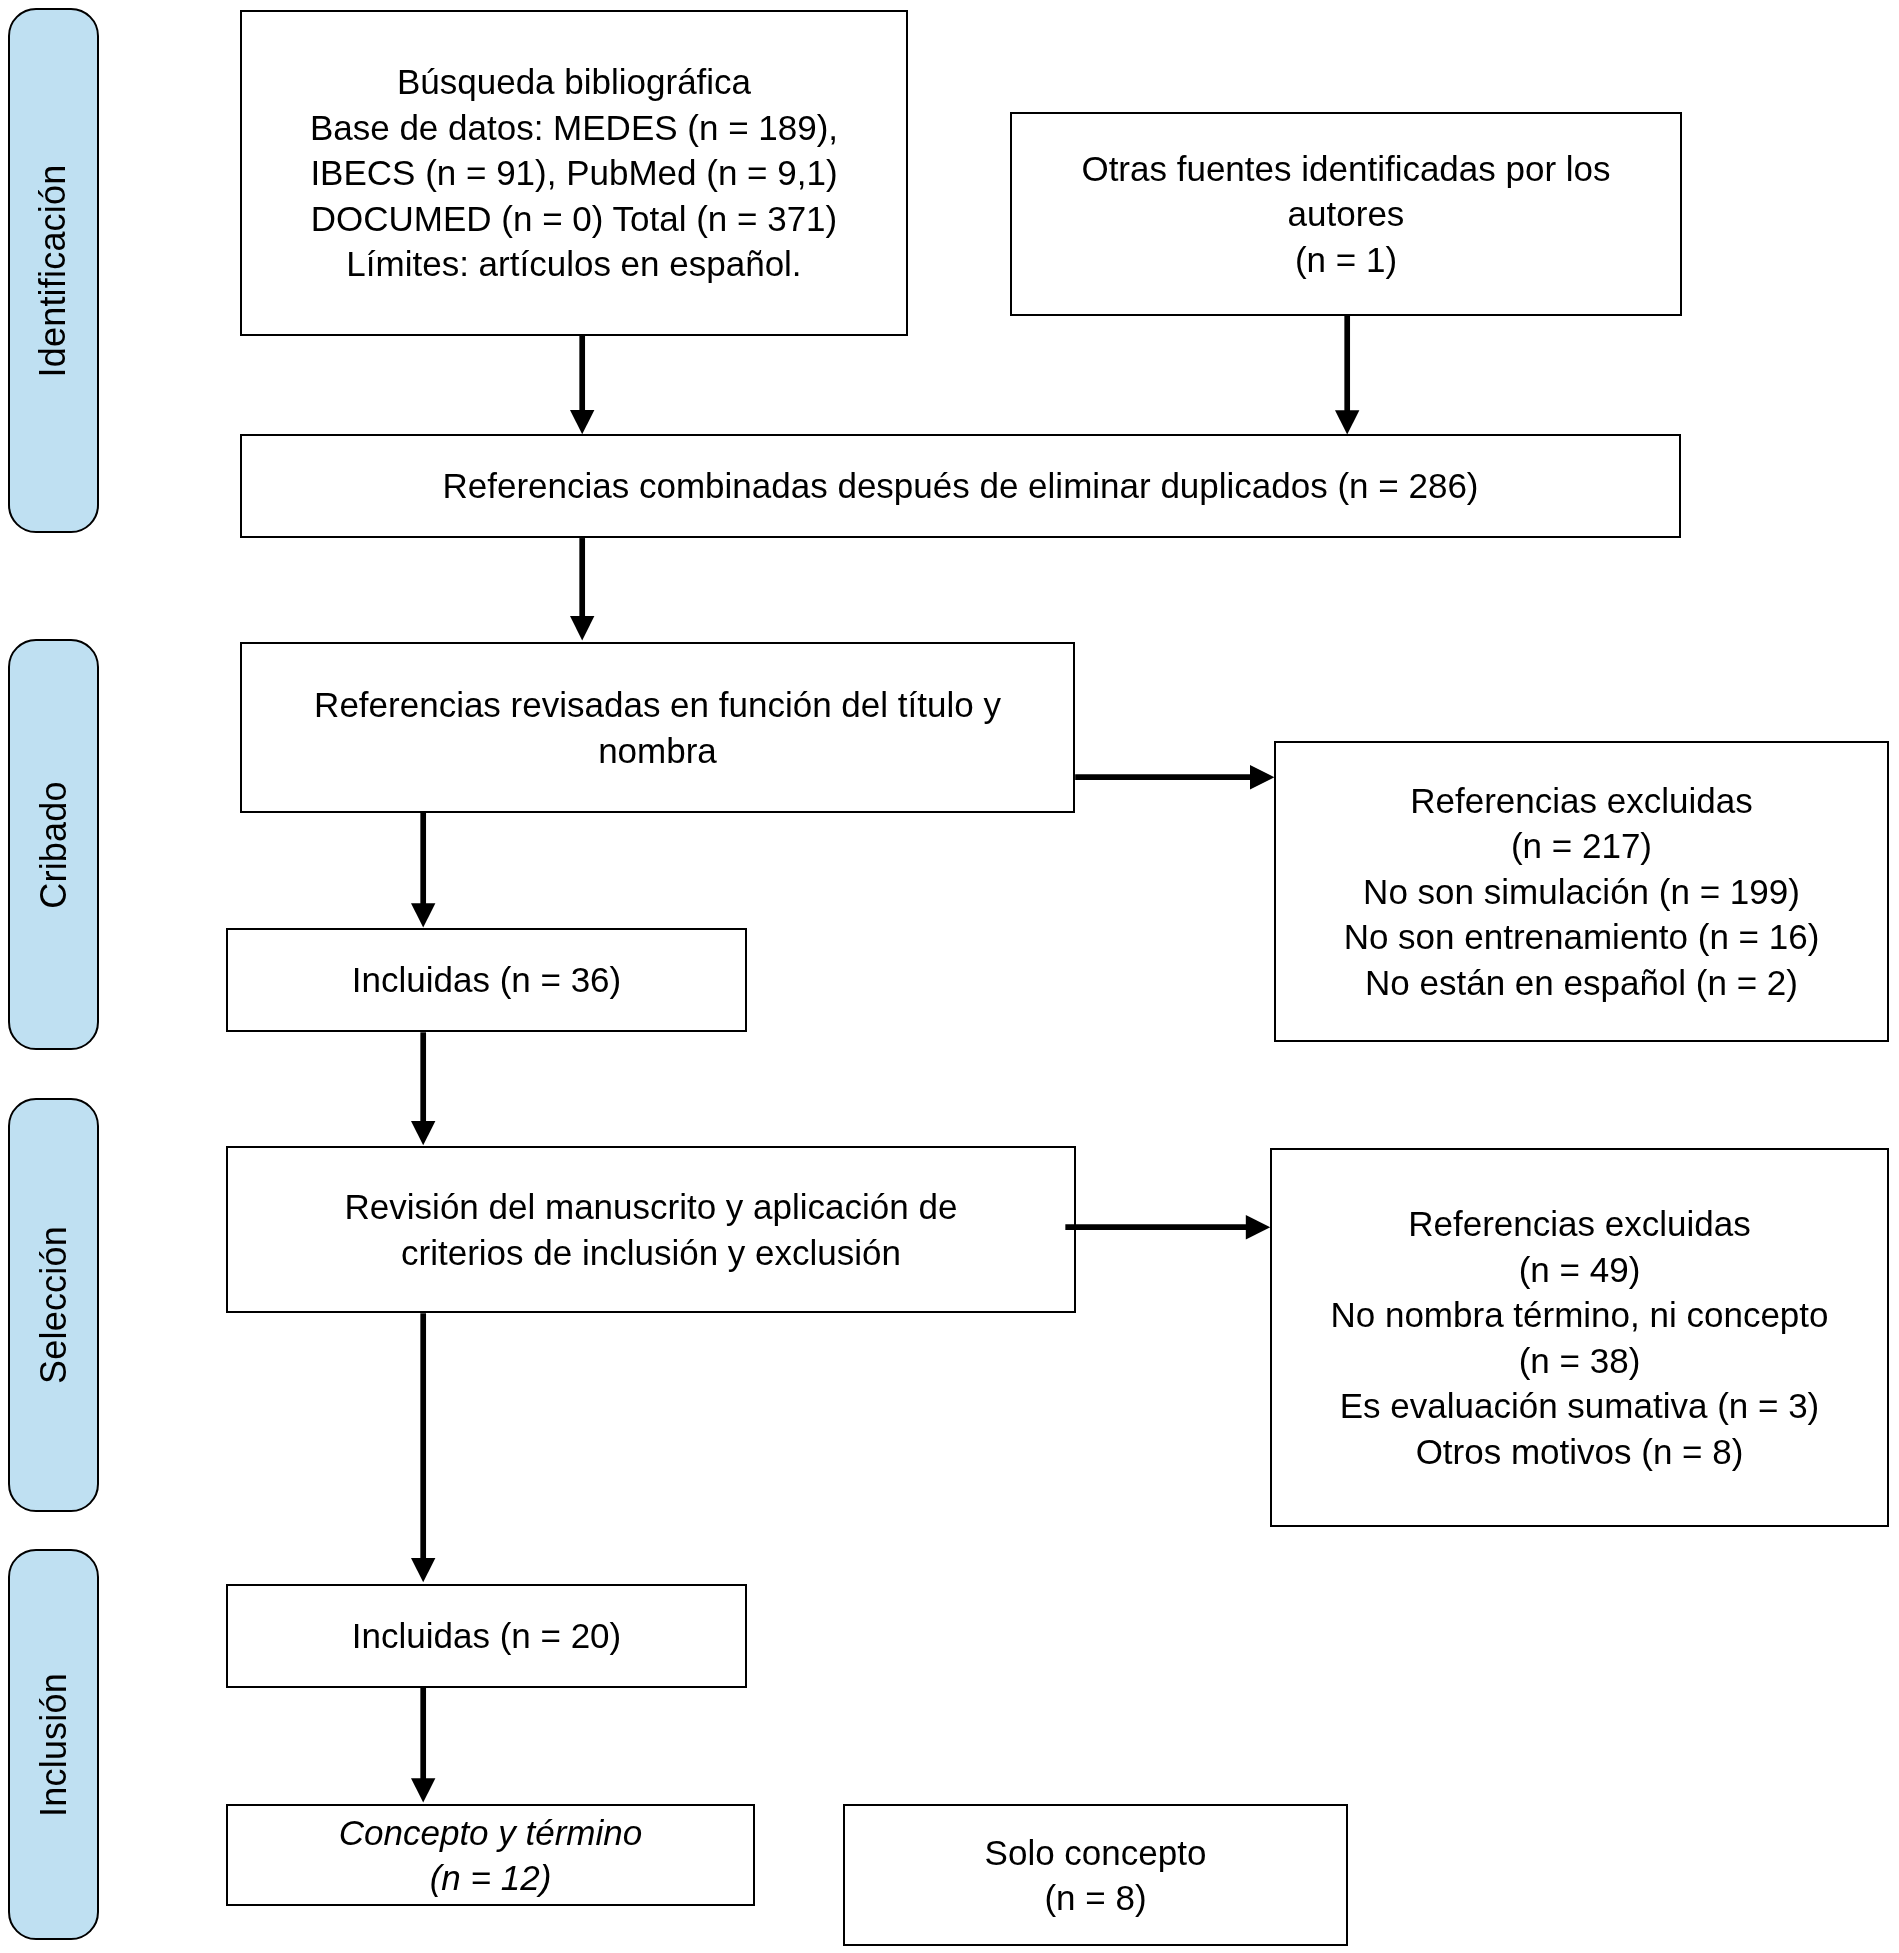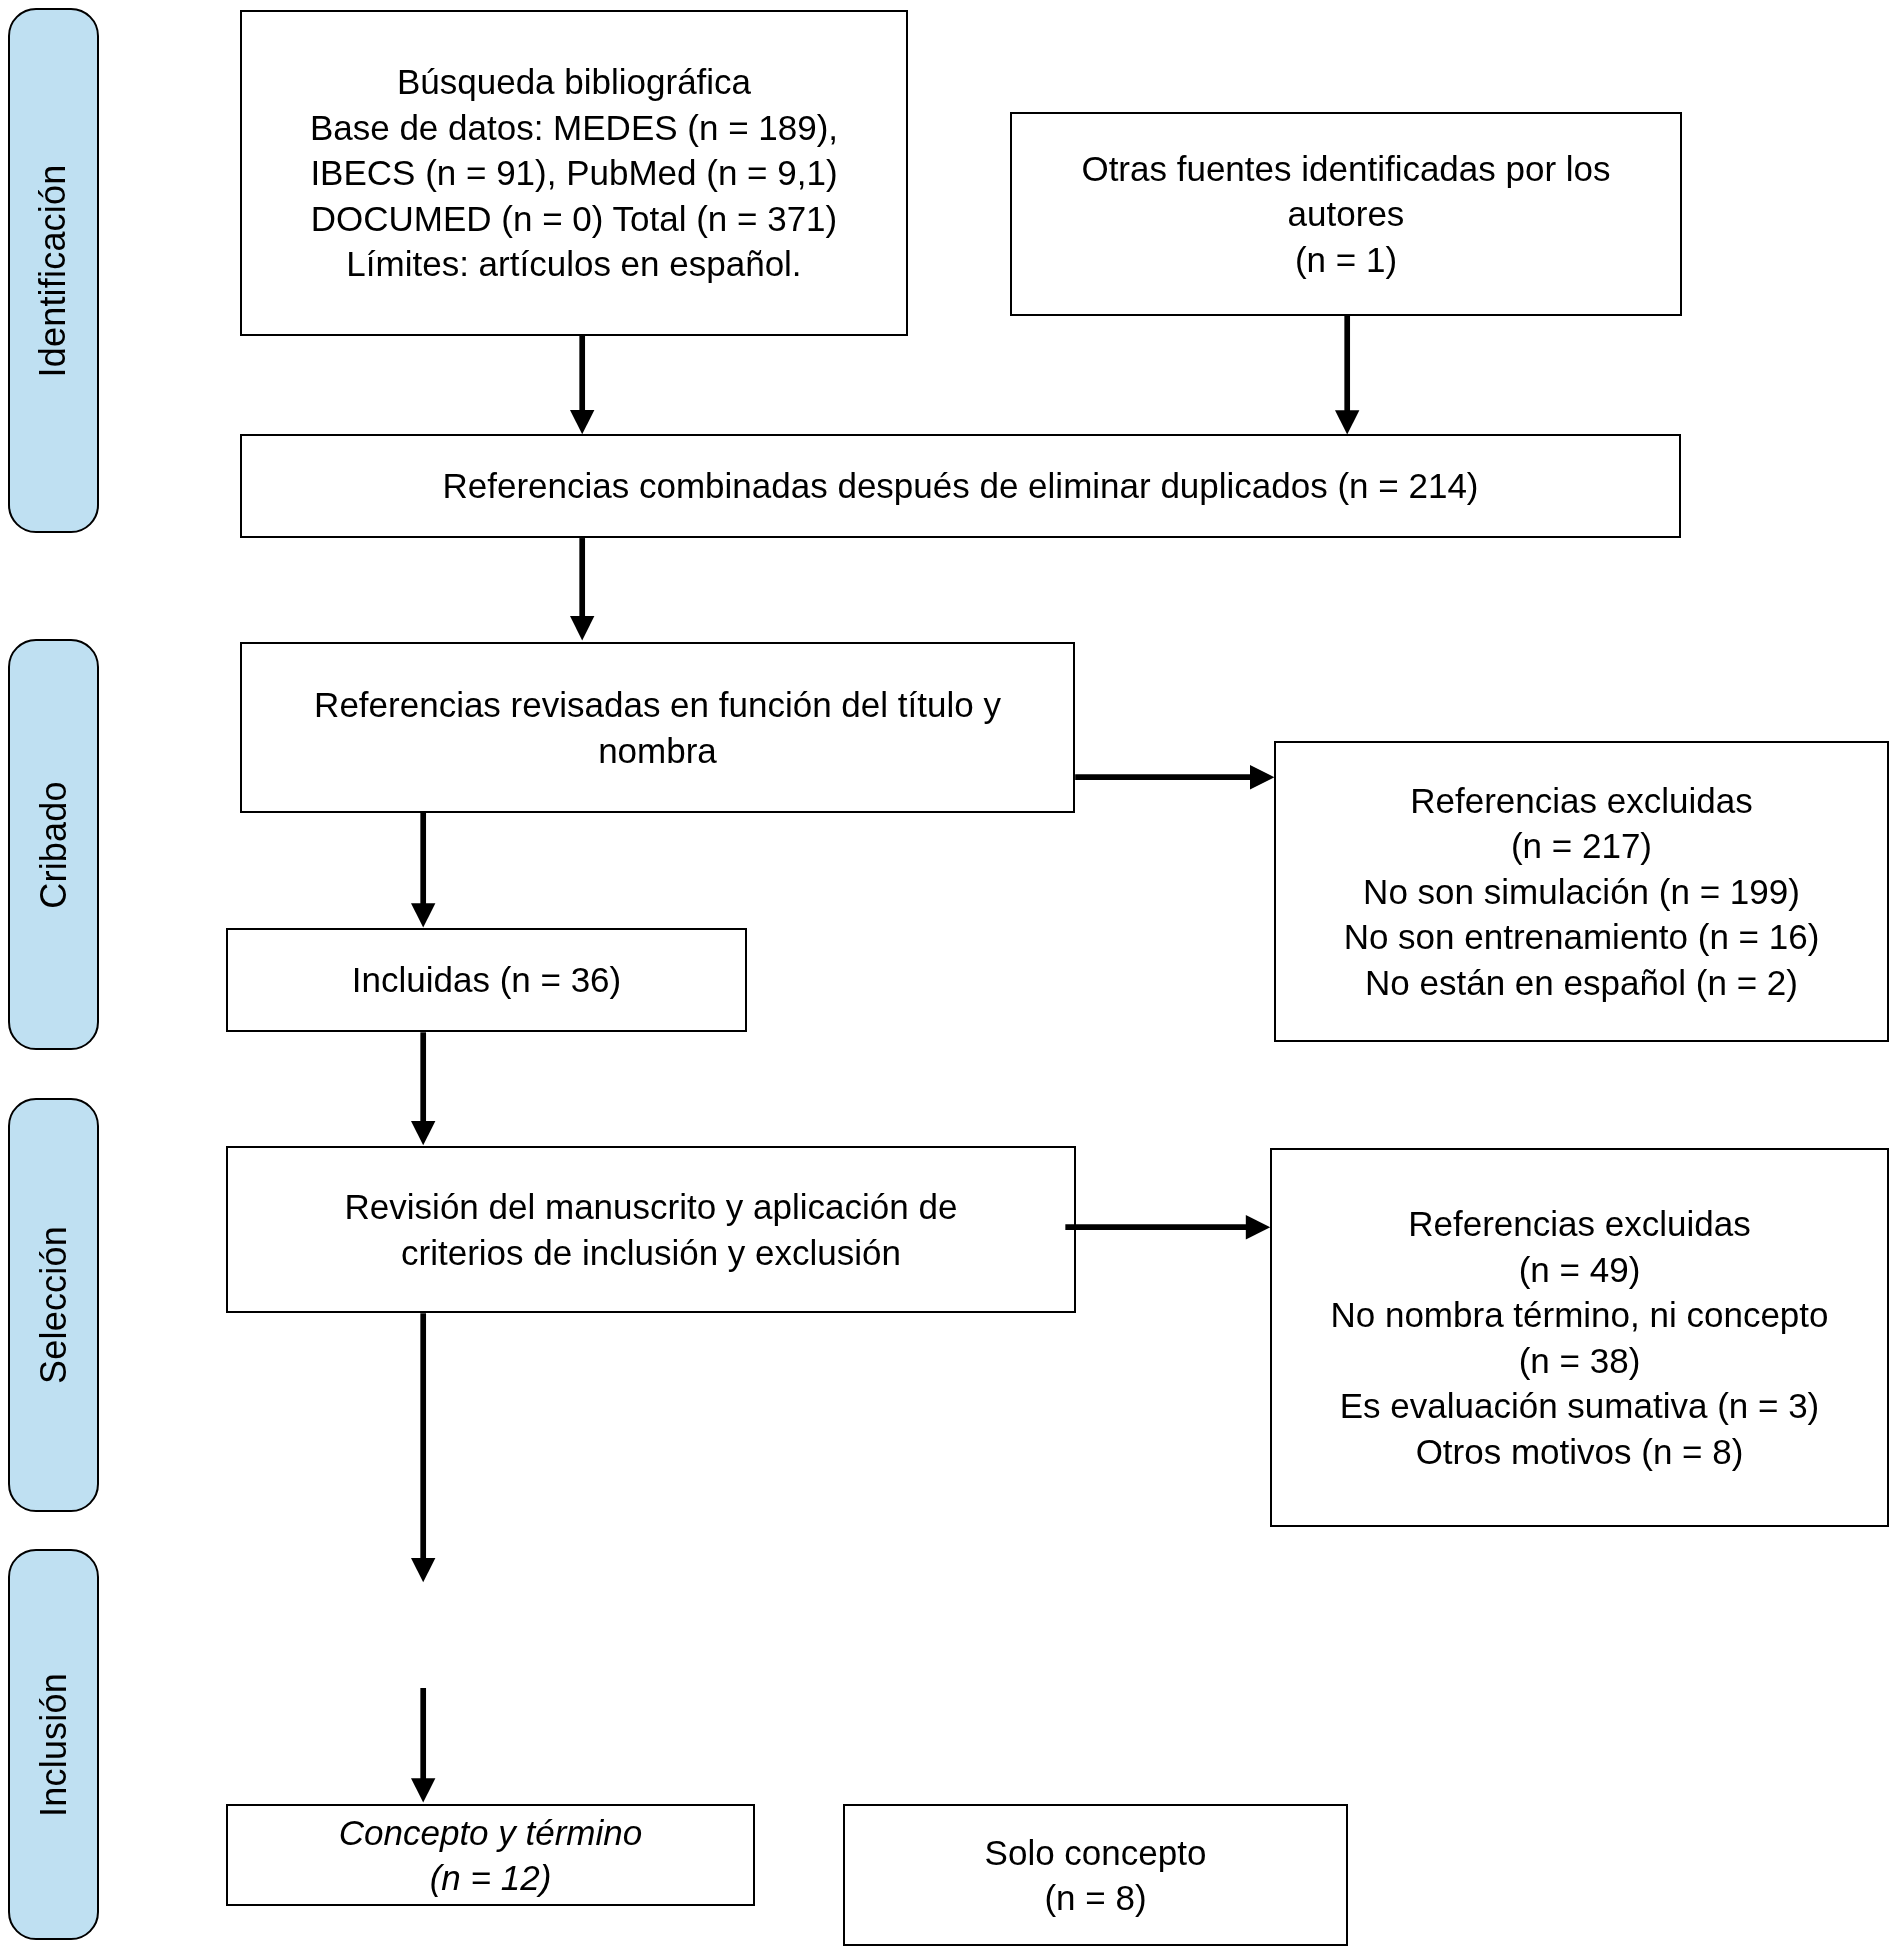--- a/index.html
+++ b/index.html
@@ -89,21 +89,21 @@
 Límites: artículos en español.</span>
   </div>
 
   <div class="box" style="left:1010px; top:112px; width:672px; height:204px;">
     <span class="txt">Otras fuentes identificadas por los
 autores
 (n = 1)</span>
   </div>
 
   <div class="box" style="left:240px; top:434px; width:1441px; height:104px;">
-    <span class="txt">Referencias combinadas después de eliminar duplicados (n = 214)</span>
+    <span class="txt">Referencias combinadas después de eliminar duplicados (n = 286)</span>
   </div>
 
   <div class="box" style="left:240px; top:642px; width:835px; height:171px;">
     <span class="txt">Referencias revisadas en función del título y
 nombra</span>
   </div>
 
   <div class="box" style="left:1274px; top:741px; width:615px; height:301px;">
     <span class="txt">Referencias excluidas
 (n = 217)
@@ -123,20 +123,23 @@
 
   <div class="box" style="left:1270px; top:1148px; width:619px; height:379px;">
     <span class="txt">Referencias excluidas
 (n = 49)
 No nombra término, ni concepto
 (n = 38)
 Es evaluación sumativa (n = 3)
 Otros motivos (n = 8)</span>
   </div>
 
+  <div class="box" style="left:226px; top:1584px; width:521px; height:104px;">
+    <span class="txt">Incluidas (n = 20)</span>
+  </div>
 
   <div class="box" style="left:226px; top:1804px; width:529px; height:102px;font-style:italic;">
     <span class="txt">Concepto y término
 (n = 12)</span>
   </div>
 
   <div class="box" style="left:843px; top:1804px; width:505px; height:142px;">
     <span class="txt">Solo concepto
 (n =  8)</span>
   </div>

